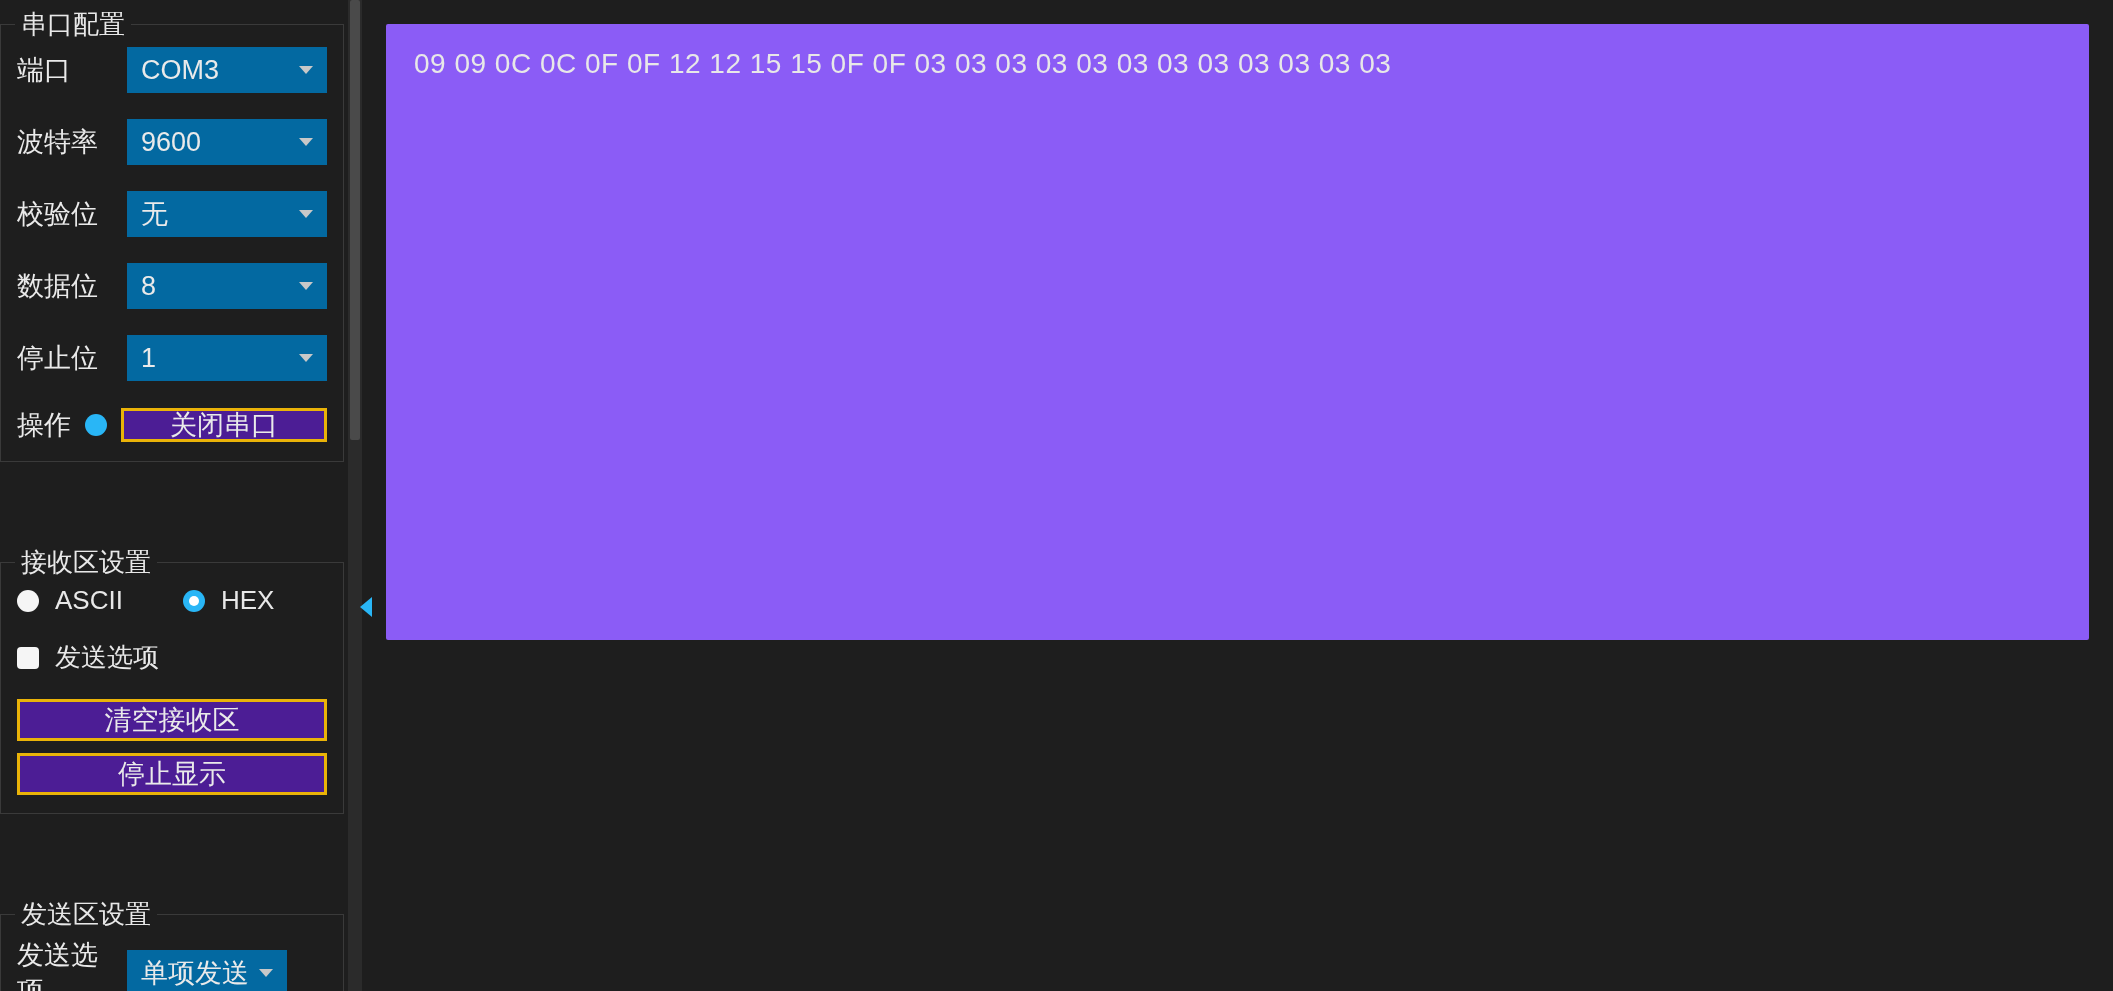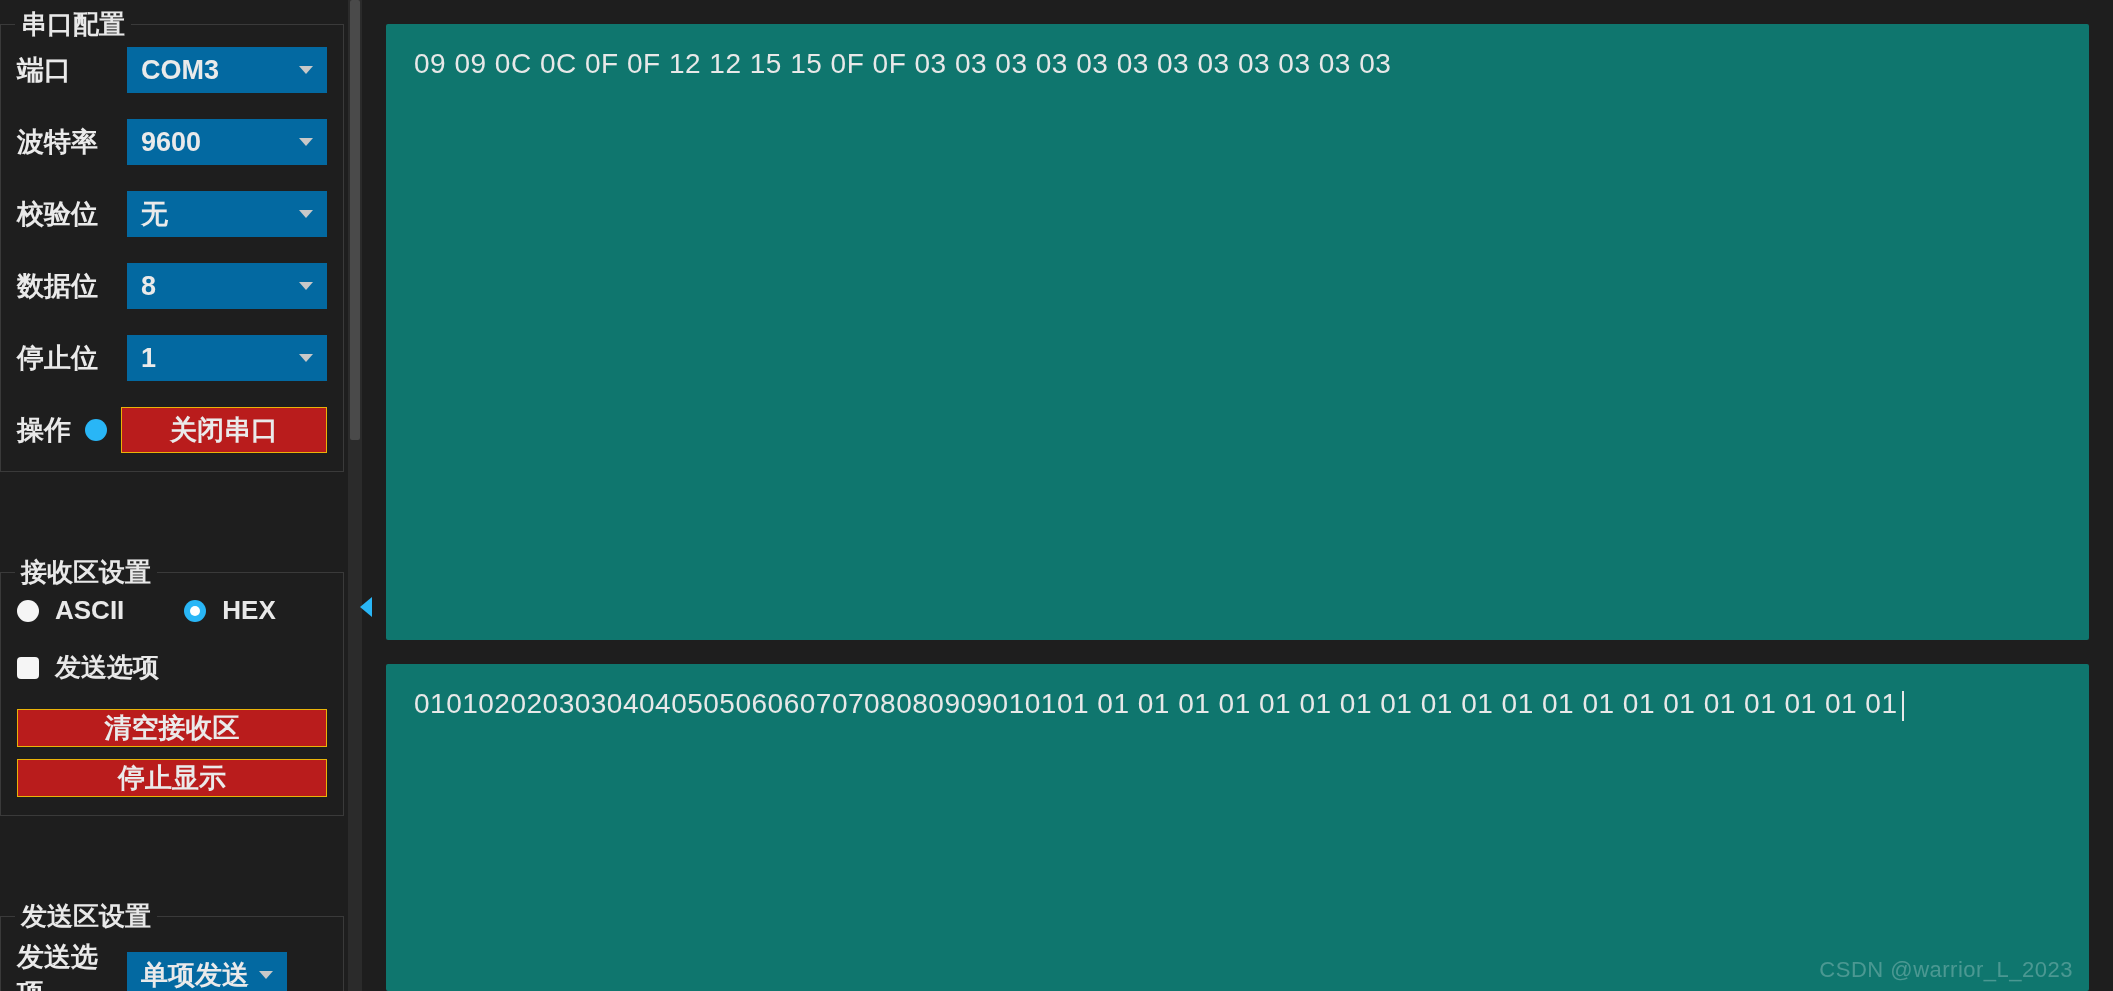--- a/index.html
+++ b/index.html
@@ -17,21 +17,20 @@
     height: 100%;
   }
   
   .sidebar {
     width: 362px;
     flex-shrink: 0;
     background: #1e1e1e;
     position: relative;
     display: flex;
     flex-direction: column;
-    font-weight: bold;
   }
   .scroll-gutter {
     position: absolute;
     right: 0;
     top: 0;
     bottom: 0;
     width: 14px;
     background: #2b2b2b;
   }
   .scroll-thumb {
@@ -91,23 +90,23 @@
     border-top: 8px solid #c8c8c8;
   }
   .status-dot {
     width: 22px; height: 22px;
     border-radius: 50%;
     background: #29b6f6;
     flex-shrink: 0;
   }
   .btn {
     flex: 1;
-    height: 46px;
-    background: #b91c1c;
-    border: 1px solid #eab308;
+    height: 34px;
+    background: #4c1d95;
+    border: 3px solid #eab308;
     color: #eaeaea;
     font-size: 27px;
     display: flex;
     align-items: center;
     justify-content: center;
     cursor: pointer;
   }
   .radio-row, .check-row {
     display: flex;
     gap: 60px;
@@ -177,21 +176,21 @@
   
   .main {
     flex: 1;
     display: flex;
     flex-direction: column;
     padding: 24px 24px 0 24px;
     gap: 24px;
     min-width: 0;
   }
   .pane {
-    background: #0f766e;
+    background: #8b5cf6;
     border-radius: 2px;
     padding: 24px 28px;
     color: #e8e8e8;
     font-size: 28px;
     font-family: "Segoe UI", sans-serif;
     letter-spacing: 0.5px;
     position: relative;
   }
   .pane.receive { flex: 0 0 616px; }
   .pane.transmit { flex: 1; }
@@ -311,19 +310,15 @@
     </div>
 
   </div>
 
   <div class="collapse-handle"></div>
 
   <div class="main">
     <div class="pane receive">
       <span>09 09 0C 0C 0F 0F 12 12 15 15 0F 0F 03 03 03 03 03 03 03 03 03 03 03 03</span>
     </div>
-    <div class="pane transmit">
-      <span>010102020303040405050606070708080909010101 01 01 01 01 01 01 01 01 01 01 01 01 01 01 01 01 01 01 01 01</span><span class="cursor"></span>
-      <div class="watermark">CSDN @warrior_L_2023</div>
-    </div>
   </div>
 
 </div>
 
 </body></html>

